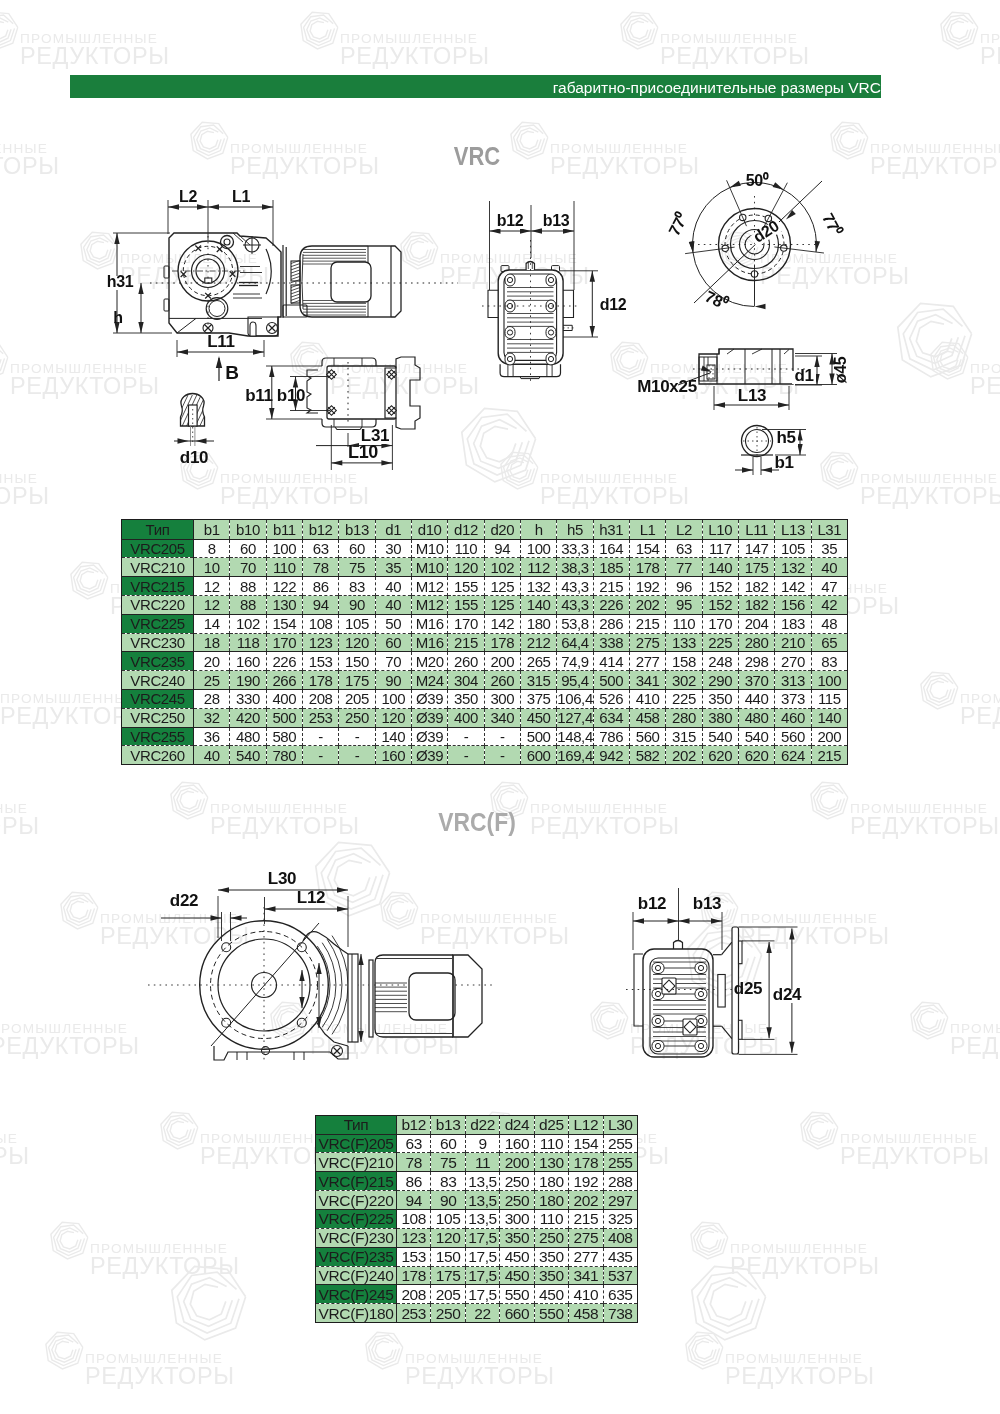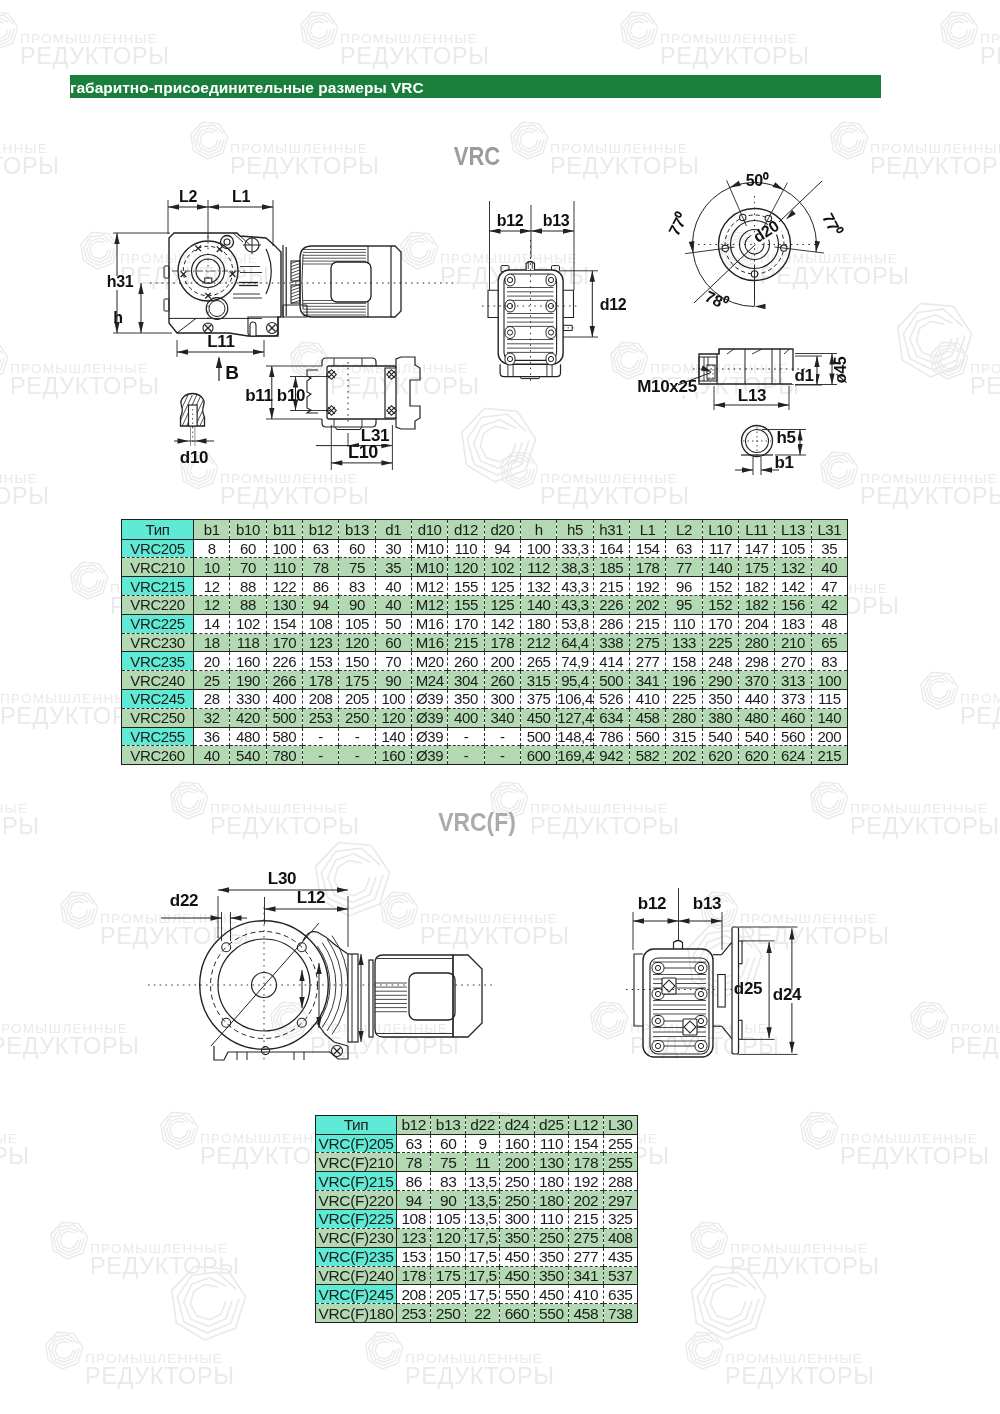--- a/index.html
+++ b/index.html
@@ -14,21 +14,21 @@
 .t2 .c0{width:81px}
 .t2 td{height:17.85px}
 .t2 tr.hd td{height:17.6px}
 table{border:1.8px solid #1d1d1d}
 td{border-left:1px dashed #333}
 td:first-child{border-left:none}
 td:nth-child(2){border-left:1.4px solid #222}
 tr{border-top:1px dashed #333}
 tr.hd{border-top:none}
 tr.odd{border-top:1.3px solid #222}
-tr.hd td:first-child, td:first-child{background:#5eead4}
+tr.hd td:first-child, td:first-child{background:#15803d}
 tr.hd td{background:#b2d9b1}
 tr.even td{background:#b2d9b1}
 tr.odd td:not(:first-child){background:#fff}
 </style></head>
 <body>
 <svg style="position:absolute;left:0;top:0;z-index:0" width="1000" height="1414" viewBox="0 0 1000 1414" font-family="Liberation Sans, sans-serif">
 
 <path d="M17.8,27.4 L8.7,13.6 L-7.8,12.2 L-19.1,24.2 L-16.8,40.5 L-2.6,48.9 L12.8,43.1 L17.8,27.4" fill="none" stroke="#eaeaea" stroke-width="1.4"></path>
 <path d="M13.2,23.7 L3.6,15.1 L-9.2,16.7 L-16.4,27.4 L-13.0,39.9 L-1.5,45.6 L10.4,40.6 L14.5,28.4" fill="none" stroke="#eaeaea" stroke-width="1.4"></path>
 <path d="M8.3,22.2 L-0.2,17.9 L-9.2,21.0 L-13.2,29.8 L-9.6,38.6 L-0.7,42.2 L8.0,38.2 L11.1,29.2" fill="none" stroke="#eaeaea" stroke-width="1.4"></path>
@@ -332,21 +332,21 @@
 <path d="M226.6,1286.4 L209.6,1277.7 L191.5,1284.1 L183.7,1301.5 L190.8,1319.2 L208.6,1326.3 L226.0,1318.4 L232.3,1300.3" fill="none" stroke="#eaeaea" stroke-width="1.7"></path>
 <path d="M218.0,1287.2 L205.0,1284.4 L193.7,1291.4 L190.3,1304.2 L196.7,1315.9 L209.4,1319.8 L221.3,1313.9 L225.8,1301.4" fill="none" stroke="#eaeaea" stroke-width="1.7"></path>
 <path d="M765.6,1296.7 L747.3,1269.3 L714.5,1266.5 L691.8,1290.4 L696.4,1323.1 L724.8,1339.9 L755.6,1328.1 L765.6,1296.7" fill="none" stroke="#eaeaea" stroke-width="1.7"></path>
 <path d="M756.5,1289.3 L737.2,1272.2 L711.6,1275.5 L697.3,1296.9 L703.9,1321.8 L727.1,1333.1 L750.8,1323.2 L759.0,1298.7" fill="none" stroke="#eaeaea" stroke-width="1.7"></path>
 <path d="M746.6,1286.4 L729.6,1277.7 L711.5,1284.1 L703.7,1301.5 L710.8,1319.2 L728.6,1326.3 L746.0,1318.4 L752.3,1300.3" fill="none" stroke="#eaeaea" stroke-width="1.7"></path>
 <path d="M738.0,1287.2 L725.0,1284.4 L713.7,1291.4 L710.3,1304.2 L716.7,1315.9 L729.4,1319.8 L741.3,1313.9 L745.8,1301.4" fill="none" stroke="#eaeaea" stroke-width="1.7"></path>
 </svg>
 
 <div class="abs" style="left:70px;top:75px;width:811px;height:22.5px;background:#1a7e3c;z-index:2"></div>
 
-<div class="abs" style="left:70px;top:79px;width:811px;text-align:left;color:#fff;font-size:15.5px;font-weight:bold;z-index:3">габаритно-присоединительные размеры VRC</div>
+<div class="abs" style="left:70px;top:79px;width:811px;text-align:right;color:#fff;font-size:15.5px;font-weight:normal;z-index:3">габаритно-присоединительные размеры VRC</div>
 
 <div class="abs" style="left:427px;top:142px;width:100px;text-align:center;color:#9c9c9c;font-size:25px;font-weight:bold;z-index:2;transform:scaleX(0.88)">VRC</div>
 
 <div class="abs" style="left:427px;top:807px;width:100px;text-align:center;color:#ababab;font-size:26px;font-weight:bold;z-index:2;transform:scaleX(0.88)">VRC(F)</div>
 
 <table class="t1">
     <colgroup>
       <col class="c0">
       <col>
       <col>
@@ -544,21 +544,21 @@
         <td>178</td>
         <td>175</td>
         <td>90</td>
         <td>M24</td>
         <td>304</td>
         <td>260</td>
         <td>315</td>
         <td>95,4</td>
         <td>500</td>
         <td>341</td>
-        <td>196</td>
+        <td>302</td>
         <td>290</td>
         <td>370</td>
         <td>313</td>
         <td>100</td>
       </tr>
 <tr class="odd">
         <td>VRC245</td>
         <td>28</td>
         <td>330</td>
         <td>400</td>

